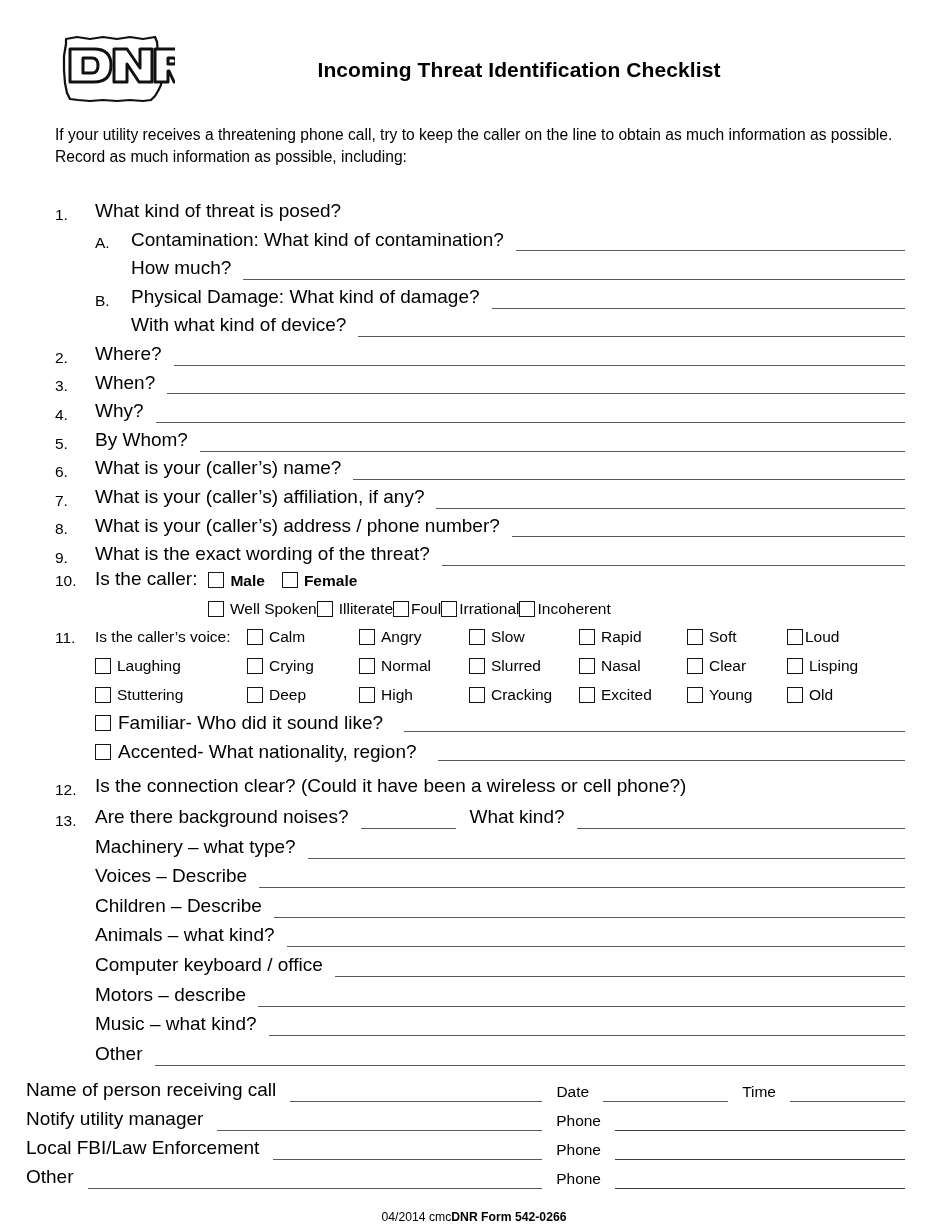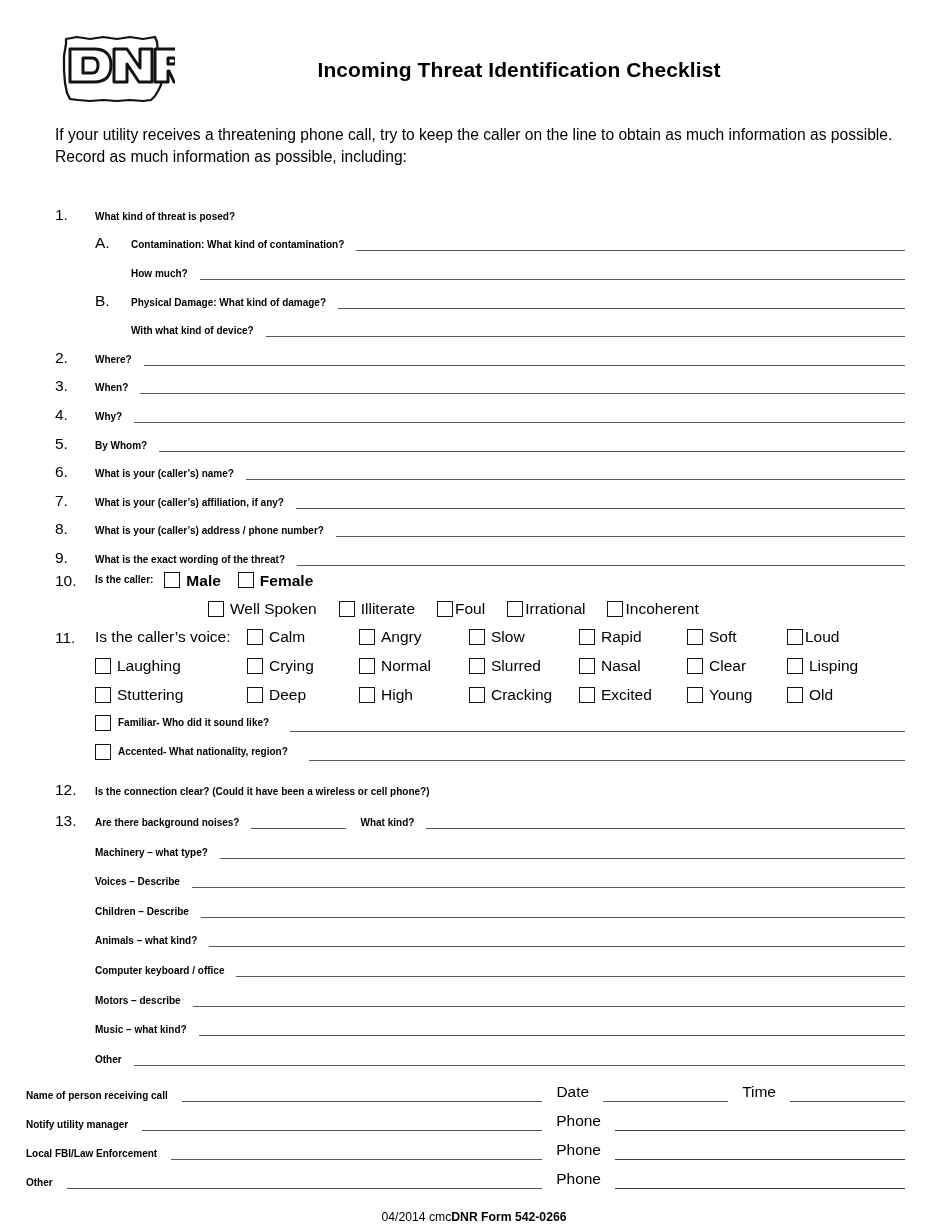--- a/index.html
+++ b/index.html
@@ -79,24 +79,23 @@
   .alpha {
     width: 36px;
     flex: 0 0 36px;
     font-size: 15.5px;
     line-height: 1.1;
   }
   .indent-b { padding-left: 131px; }
   .label {
     flex: 0 0 auto;
     white-space: nowrap;
-    font-size: 10px;
+    font-size: 19px;
     line-height: 1.1;
     padding-bottom: 1px;
-    font-weight: bold;
   }
   .fill {
     flex: 1 1 auto;
     border-bottom: 1.3px solid #555a5e;
     height: 17px;
     margin-left: 12px;
     min-width: 20px;
   }
   .fill.short {
     flex: 0 0 95px;
@@ -125,21 +124,20 @@
   
   .r10 { align-items: center; }
   .q10-boxes {
     display: flex;
     gap: 17px;
     padding-left: 11px;
     font-weight: bold;
   }
   .q10-row2 {
     display: flex;
-    gap: 22px;
     padding-left: 208px;
     align-items: center;
     min-height: 28.6px;
   }
 
   
   .vgrid {
     display: grid;
     grid-template-columns: 152px 112px 110px 110px 108px 100px 100px;
     align-items: center;

